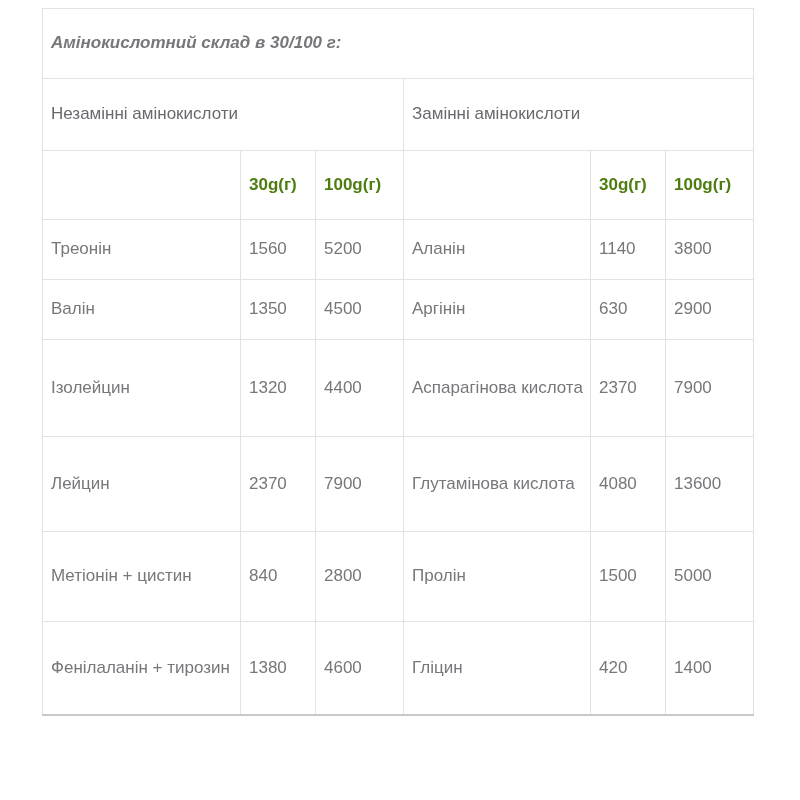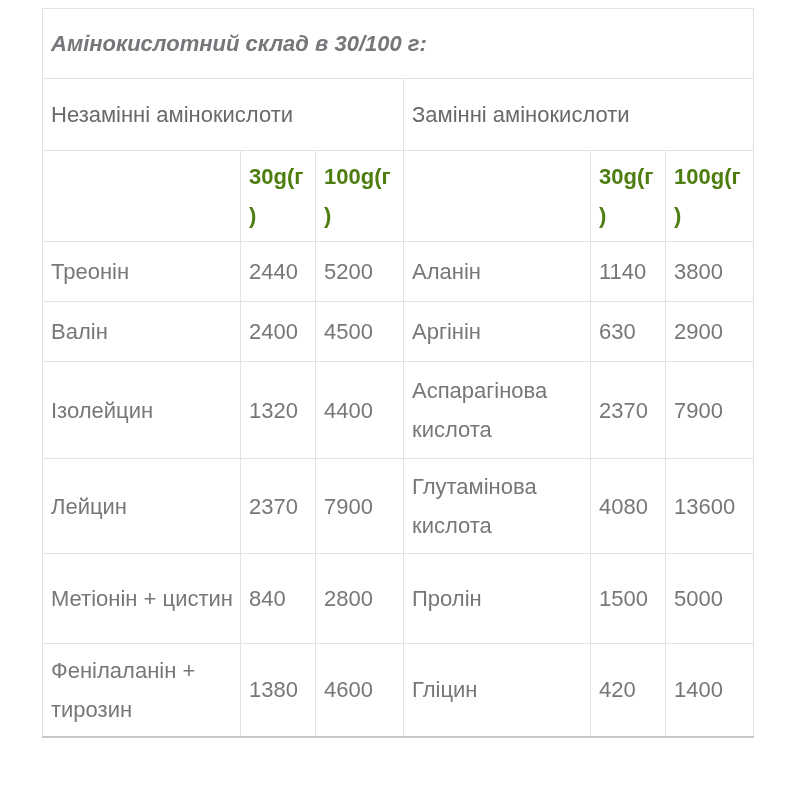--- a/index.html
+++ b/index.html
@@ -22,21 +22,21 @@
     width: 711px;
     border-collapse: collapse;
     table-layout: fixed;
     background: #ffffff;
     border: 1px solid #dedfe0;
     border-bottom: 2px solid #c6c9cb;
   }
   table.amino td {
     border: 1px solid #e1e2e3;
     vertical-align: middle;
-    font-size: 22px;
+    font-size: 17px;
     line-height: 1.78;
     color: #76777a;
     padding: 6px 6px 6px 8px;
     overflow: hidden;
     word-wrap: break-word;
   }
   td.title-cell {
     font-size: 19px;
     font-weight: bold;
     font-style: italic;
@@ -84,29 +84,29 @@
         <td class="name-left"></td>
         <td>30g(г)</td>
         <td>100g(г)</td>
         <td class="name-right"></td>
         <td>30g(г)</td>
         <td>100g(г)</td>
       </tr>
 
         <tr style="height: 60px;">
           <td class="name-left">Треонін</td>
-          <td>2440</td>
+          <td>1560</td>
           <td>5200</td>
           <td class="name-right">Аланін</td>
           <td>1140</td>
           <td>3800</td>
         </tr>
         <tr style="height: 60px;">
           <td class="name-left">Валін</td>
-          <td>2400</td>
+          <td>1350</td>
           <td>4500</td>
           <td class="name-right">Аргінін</td>
           <td>630</td>
           <td>2900</td>
         </tr>
         <tr style="height: 97px;">
           <td class="name-left">Ізолейцин</td>
           <td>1320</td>
           <td>4400</td>
           <td class="name-right">Аспарагінова кислота</td>

